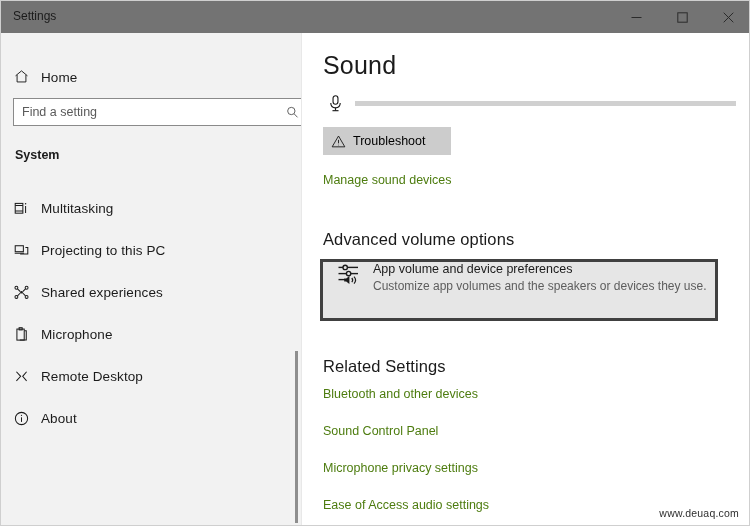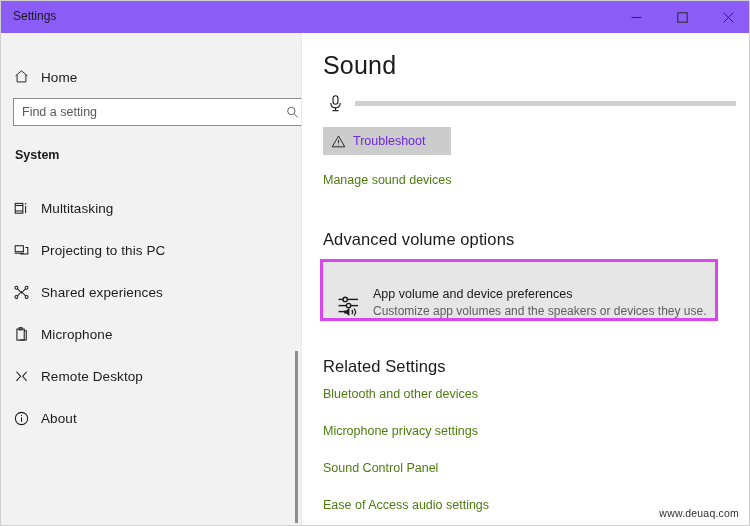--- a/index.html
+++ b/index.html
@@ -23,21 +23,21 @@
     box-sizing: border-box;
     overflow: hidden;
   }
 
   
   .titlebar {
     position: absolute;
     top: 0; left: 0;
     width: 750px;
     height: 32px;
-    background: #8b5cf6;
+    background: #737373;
     z-index: 5;
   }
   .titlebar-text {
     position: absolute;
     left: 12px;
     top: 8px;
     font-size: 12px;
     color: #1b1b1b;
   }
   .win-controls {
@@ -205,21 +205,21 @@
     left: 21px;
     top: 126px;
     width: 128px;
     height: 28px;
     background: #cccccc;
     border: none;
     display: flex;
     align-items: center;
     font-family: "Liberation Sans", sans-serif;
     font-size: 12.5px;
-    color: #6d28d9;
+    color: #000000;
     padding: 0;
   }
   .warn-icon {
     width: 30px;
     min-width: 30px;
     display: flex;
     align-items: center;
     justify-content: center;
     color: #1b1b1b;
   }
@@ -242,25 +242,25 @@
   }
   .subhead-advanced { left: 21px; top: 229px; }
   .subhead-related  { left: 21px; top: 356px; }
 
   .app-volume-card {
     position: absolute;
     left: 18px;
     top: 258px;
     width: 398px;
     height: 62px;
-    border: 3px solid #d946ef;
+    border: 3px solid #404040;
     box-sizing: border-box;
     background: #e6e6e6;
     display: flex;
-    align-items: flex-end;
+    align-items: flex-start;
   }
   .card-icon {
     width: 46px;
     min-width: 46px;
     display: flex;
     align-items: center;
     justify-content: center;
     color: #1b1b1b;
     margin-left: 4px;
   }
@@ -451,22 +451,22 @@
       <span class="card-text">
         <span class="card-title">App volume and device preferences</span>
         <span class="card-sub">Customize app volumes and the speakers or devices they use.</span>
       </span>
     </div>
 
     <div class="subhead subhead-related">Related Settings</div>
 
     <div class="related-links">
       <a class="link" href="#">Bluetooth and other devices</a>
+      <a class="link" href="#">Sound Control Panel</a>
       <a class="link" href="#">Microphone privacy settings</a>
-      <a class="link" href="#">Sound Control Panel</a>
       <a class="link" href="#">Ease of Access audio settings</a>
     </div>
 
     <div class="watermark">www.deuaq.com</div>
   </div>
 
   <div class="titlebar">
     <div class="titlebar-text">Settings</div>
     <div class="win-controls">
       <div class="win-btn">

